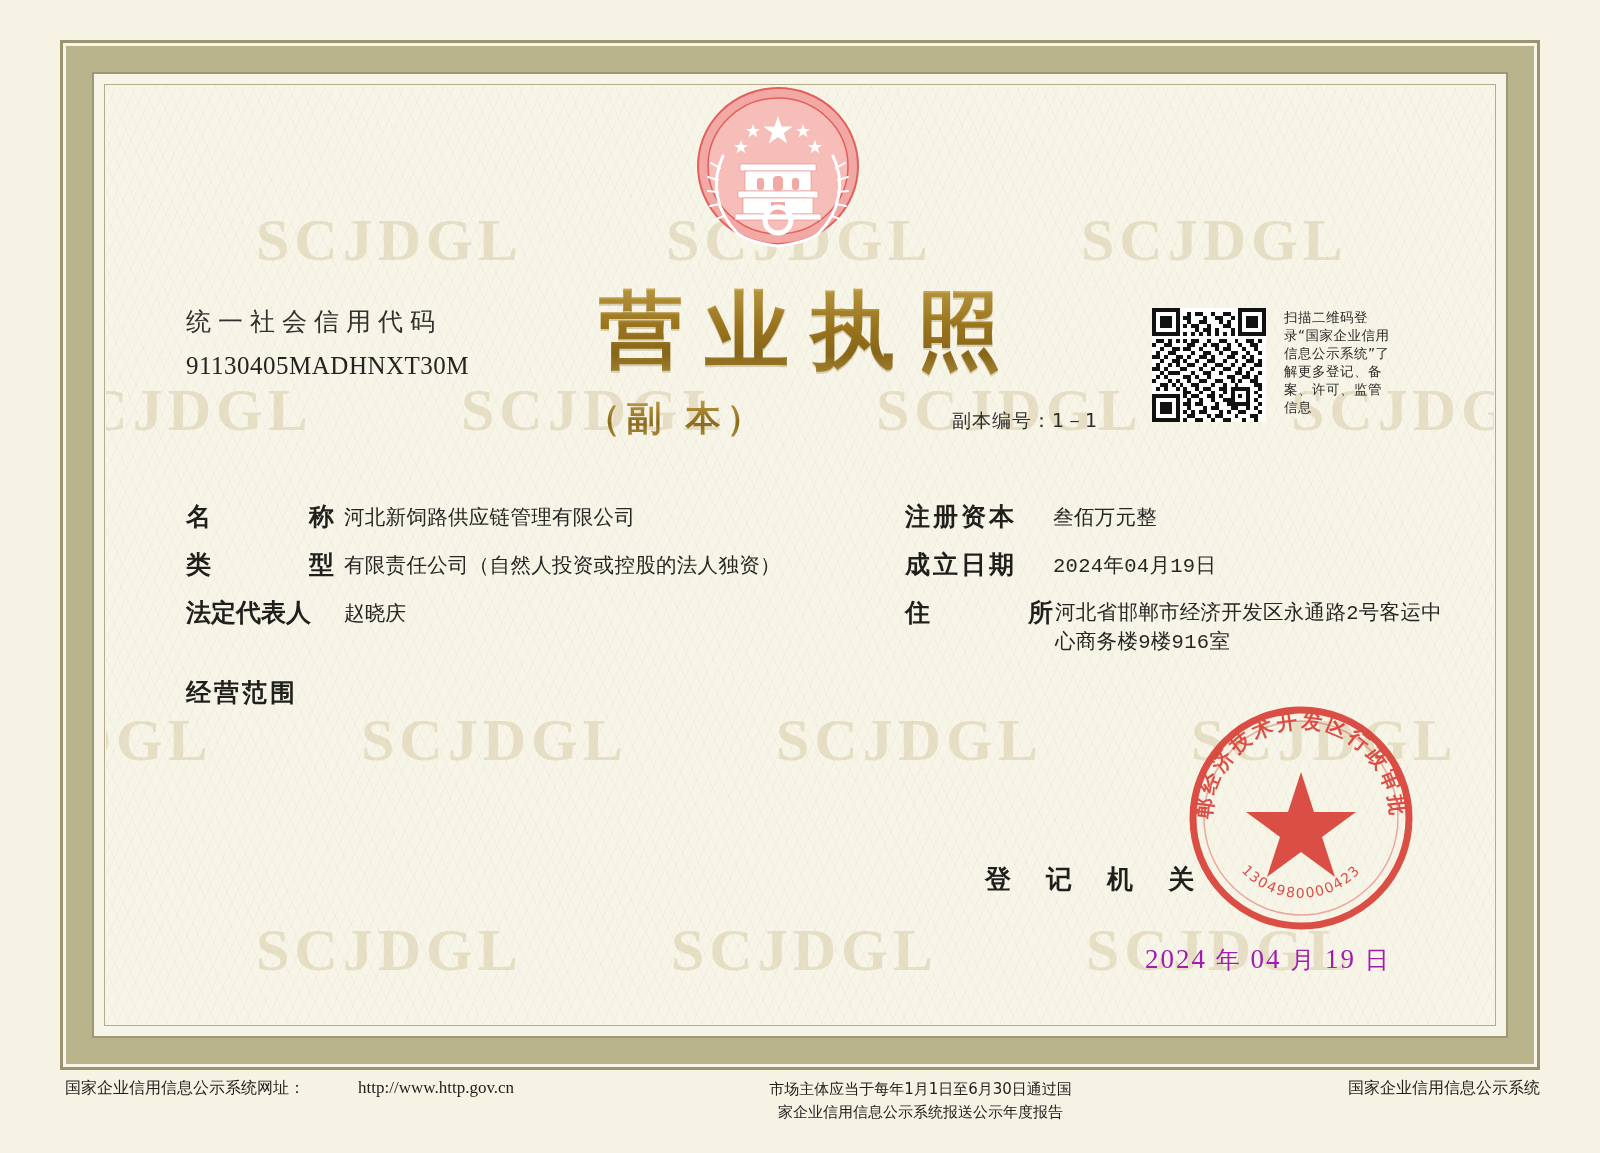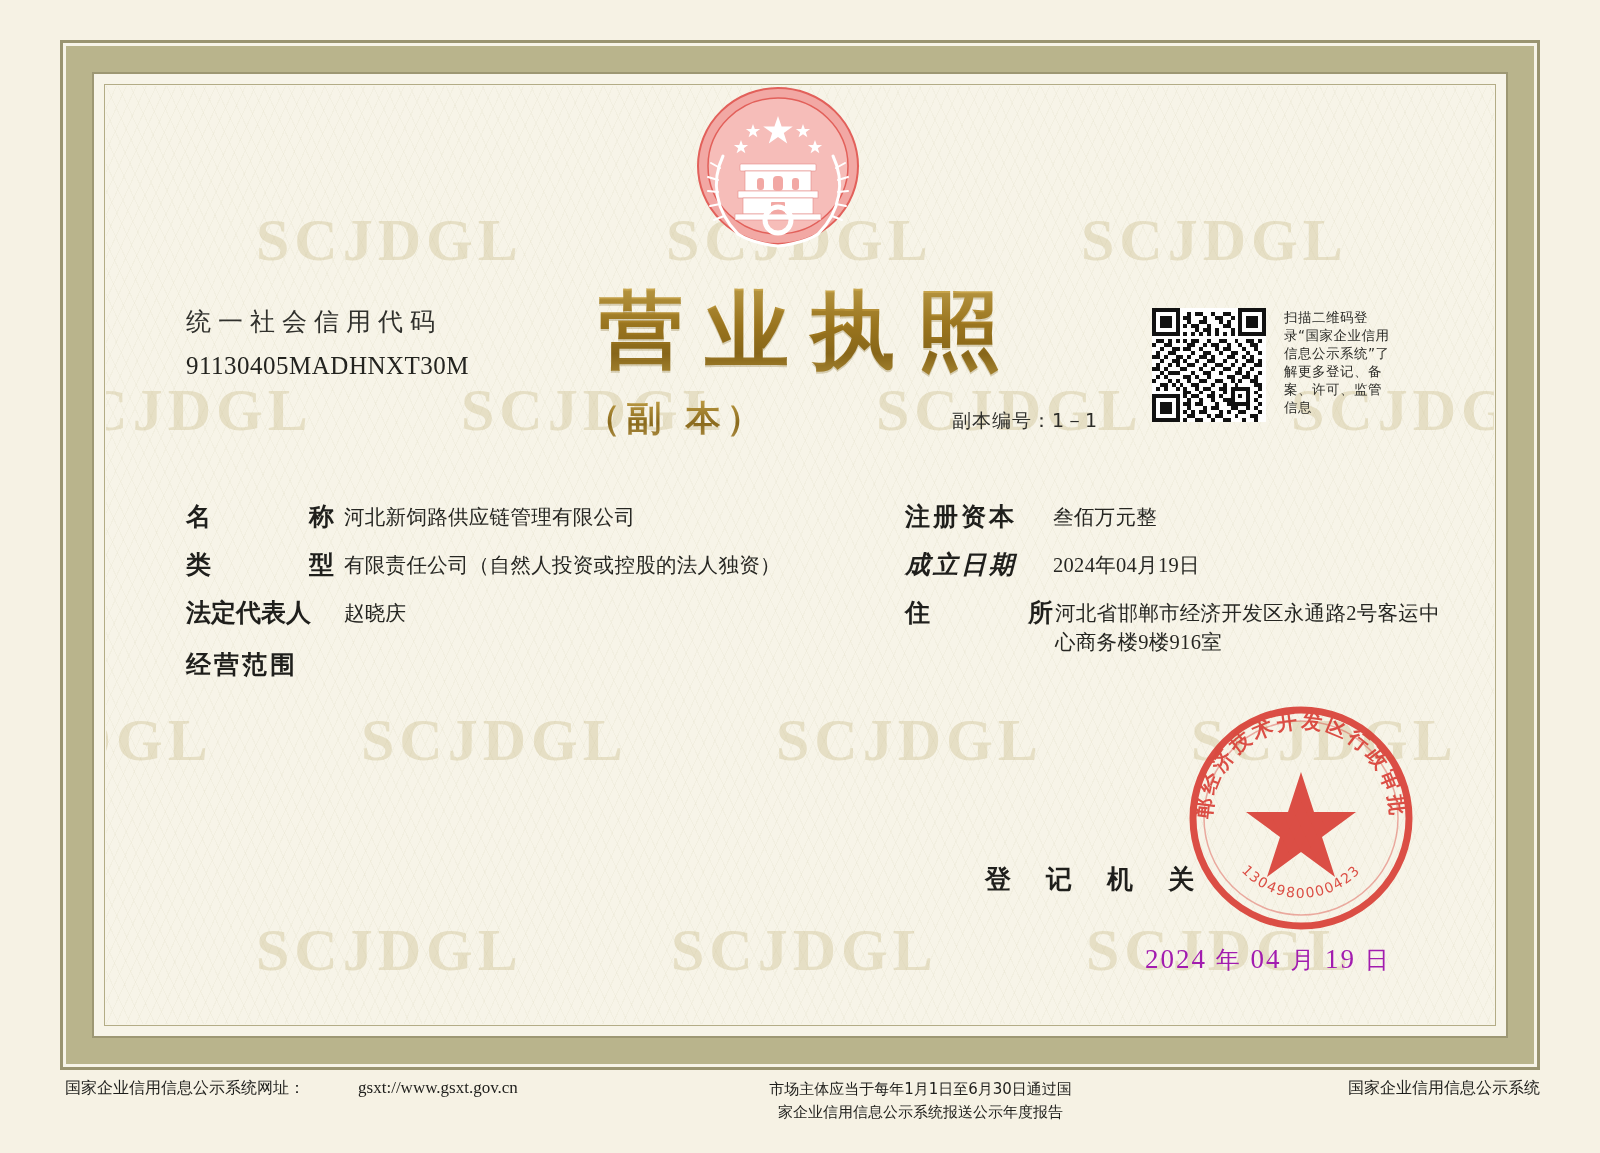--- a/index.html
+++ b/index.html
@@ -220,21 +220,21 @@
     font-family: "DejaVu Sans", sans-serif;
     font-weight: bold;
     font-size: 25px;
     color: #1f1f1c;
     z-index: 5;
     white-space: nowrap;
   }
   .lab-4 { letter-spacing: 0; }
   .field-value {
     position: absolute;
-    font-family: Liberation Serif, serif;
+    font-family: Liberation Mono, monospace;
     font-size: 20.5px;
     color: #262622;
     z-index: 5;
     letter-spacing: 0.3px;
   }
 
   #label-name   { left: 186px; top: 500px; width: 148px; display: flex; justify-content: space-between; }
   #value-name   { left: 344px; top: 503px; }
   #label-type   { left: 186px; top: 548px; width: 148px; display: flex; justify-content: space-between; }
   #value-type   { left: 344px; top: 551px; }
@@ -643,26 +643,26 @@
 
   <div class="field-label" id="label-type">
     <span>类</span>
     <span>型</span>
   </div>
   <div class="field-value" id="value-type">有限责任公司（自然人投资或控股的法人独资）</div>
 
   <div class="field-label lab-4" id="label-rep">法定代表人</div>
   <div class="field-value" id="value-rep">赵晓庆</div>
 
-  <div class="field-label lab-4" id="label-scope" style="letter-spacing:3px;">经营范围</div>
+  <div class="field-label lab-4" id="label-scope" style="letter-spacing:3px;margin-top:28px;">经营范围</div>
 
   <div class="field-label lab-4" id="label-capital" style="letter-spacing:3px;">注册资本</div>
   <div class="field-value" id="value-capital">叁佰万元整</div>
 
-  <div class="field-label lab-4" id="label-date" style="letter-spacing:3px;font-style:italic;">成立日期</div>
+  <div class="field-label lab-4" id="label-date" style="letter-spacing:3px;">成立日期</div>
   <div class="field-value" id="value-date">2024年04月19日</div>
 
   <div class="field-label" id="label-addr">
     <span>住</span>
     <span>所</span>
   </div>
   <div class="field-value" id="value-addr">河北省邯郸市经济开发区永通路2号客运中心商务楼9楼916室</div>
 
   <div class="registry-label">登 记 机 关</div>
 
@@ -690,21 +690,21 @@
     <span class="cn">年</span>
     <span>04</span>
     <span class="cn">月</span>
     <span>19</span>
     <span class="cn">日</span>
   </div>
 
   <div class="footer">
     <div class="footer-left">
       <span>国家企业信用信息公示系统网址：</span>
-      <span class="url">gsxt://www.gsxt.gov.cn</span>
+      <span class="url">http://www.http.gov.cn</span>
     </div>
     <div class="footer-center">
       <div>市场主体应当于每年1月1日至6月30日通过国</div>
       <div>家企业信用信息公示系统报送公示年度报告</div>
     </div>
     <div class="footer-right">国家企业信用信息公示系统</div>
   </div>
 
 </div>
 

